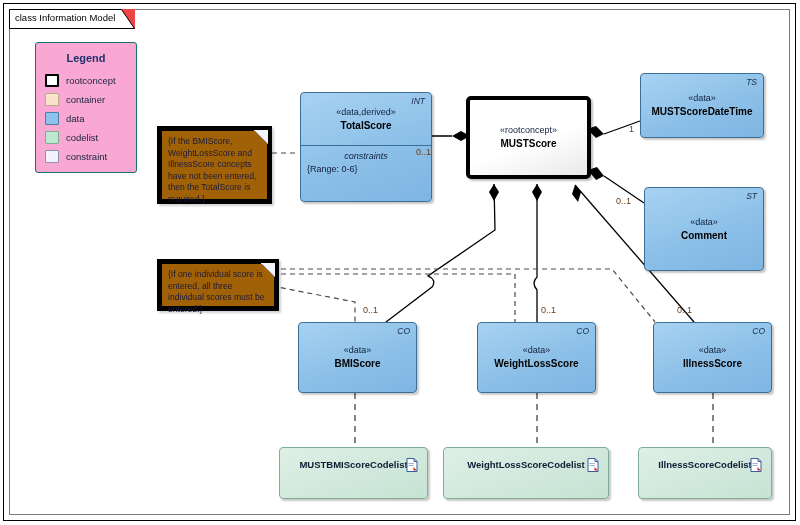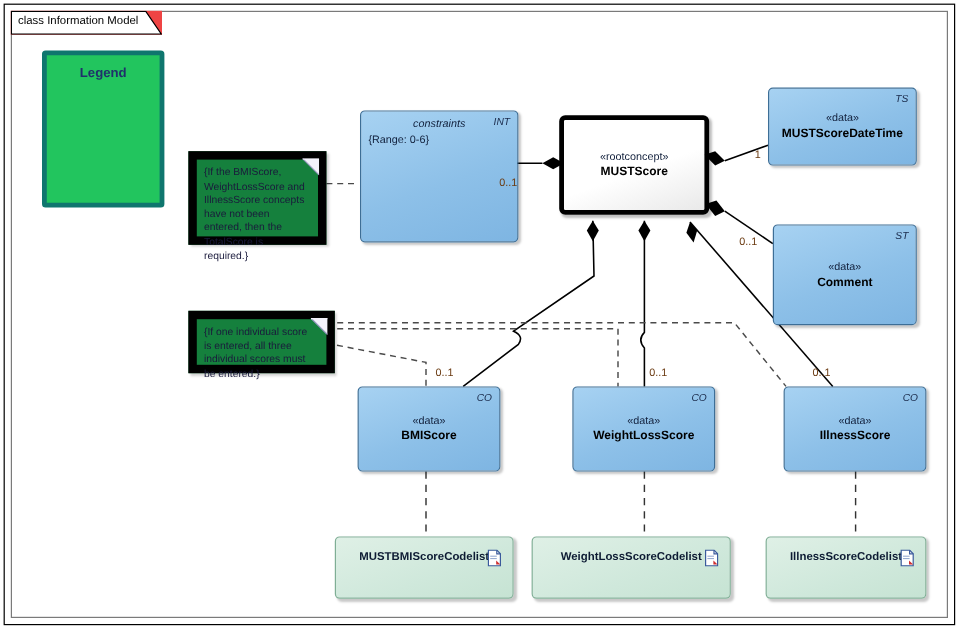--- a/index.html
+++ b/index.html
@@ -53,22 +53,22 @@
     font-size: 9.5px;
     color: #000;
     white-space: nowrap;
   }
 
   
   .legend {
     position: absolute;
     left: 35px; top: 42px;
     width: 102px; height: 131px;
-    background: #22c55e;
-    border: 4px solid #0f766e;
+    background: #f9a8d4;
+    border: 1px solid #0f766e;
     border-radius: 3px;
     box-sizing: border-box;
     z-index: 4;
   }
   .legend-title {
     text-align: center;
     font-size: 11px;
     font-weight: bold;
     color: #20306b;
     margin-top: 9px;
@@ -191,22 +191,22 @@
   }
   .doc-icon {
     position: absolute;
     right: 9px; top: 10px;
     width: 12px; height: 14px;
   }
 
   
   .note {
     position: absolute;
-    background: #15803d;
-    border: 7px solid #000000;
+    background: #a16207;
+    border: 5px solid #000000;
     box-sizing: border-box;
     z-index: 5;
     box-shadow: 2px 2px 2px rgba(0,0,0,0.18);
   }
   .note-text {
     font-size: 8.6px;
     color: #1a1a3c;
     line-height: 11.6px;
     padding: 5px 8px 0 6px;
     display: block;
@@ -244,20 +244,42 @@
 
   <div class="title-tab">
     <svg class="tab-shape" viewBox="0 0 126 20">
       <path d="M0.5,0.5 H112.5 L125.5,19.5 H0.5 Z" fill="#ffffff" stroke="#000000" stroke-width="1"></path>
     </svg>
     <span class="tab-label">class Information Model</span>
   </div>
 
   <div class="legend">
     <div class="legend-title">Legend</div>
+    <div class="legend-rows">
+      <div class="legend-row">
+        <span class="legend-swatch rootconcept"></span>
+        <span class="legend-label">rootconcept</span>
+      </div>
+      <div class="legend-row">
+        <span class="legend-swatch container"></span>
+        <span class="legend-label">container</span>
+      </div>
+      <div class="legend-row">
+        <span class="legend-swatch data"></span>
+        <span class="legend-label">data</span>
+      </div>
+      <div class="legend-row">
+        <span class="legend-swatch codelist"></span>
+        <span class="legend-label">codelist</span>
+      </div>
+      <div class="legend-row">
+        <span class="legend-swatch constraint"></span>
+        <span class="legend-label">constraint</span>
+      </div>
+    </div>
   </div>
 
   <svg class="wires" viewBox="0 0 800 525">
 
     <line x1="412" y1="136" x2="452" y2="136" stroke="#000" stroke-width="1.3"></line>
     <polygon points="452,136 461,131 470,136 461,141" fill="#000"></polygon>
 
     <line x1="640" y1="121" x2="604" y2="134" stroke="#000" stroke-width="1.3"></line>
     <polygon points="604,134 596,126 587,129 596,138" fill="#000"></polygon>
 
@@ -281,20 +303,24 @@
 
     <path d="M 272,269 L 612,269 L 655,322" stroke="#4a4a4a" stroke-width="1.2" stroke-dasharray="5,4" fill="none"></path>
 
     <line x1="355" y1="393" x2="355" y2="448" stroke="#333" stroke-width="1.2" stroke-dasharray="6,5"></line>
     <line x1="537" y1="393" x2="537" y2="448" stroke="#333" stroke-width="1.2" stroke-dasharray="6,5"></line>
     <line x1="713" y1="393" x2="713" y2="448" stroke="#333" stroke-width="1.2" stroke-dasharray="6,5"></line>
   </svg>
 
   <div class="cls data" style="left:300px; top:92px; width:132px; height:110px;">
     <span class="cls-tag">INT</span>
+    <div class="cls-compart-top">
+      <span class="cls-stereo">«data,derived»</span>
+      <span class="cls-name">TotalScore</span>
+    </div>
     <div class="cls-compart-bottom">
       <span class="compart-header">constraints</span>
       <span class="compart-item">{Range: 0-6}</span>
     </div>
   </div>
 
   <div class="cls root" style="left:466px; top:96px; width:125px; height:83px;">
     <div class="cls-body">
       <span class="cls-stereo">«rootconcept»</span>
       <span class="cls-name">MUSTScore</span>

